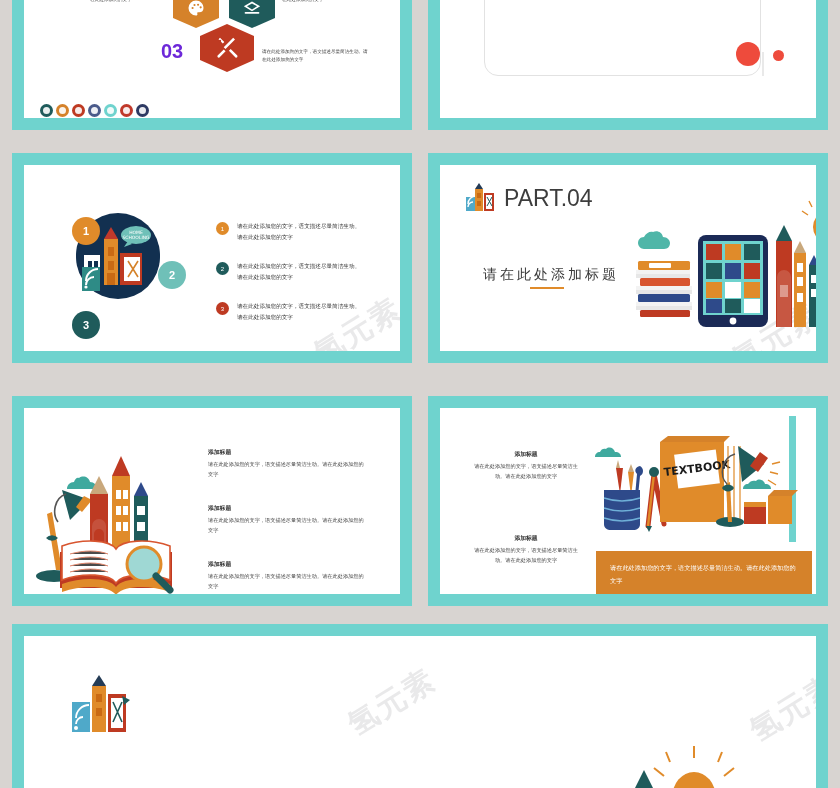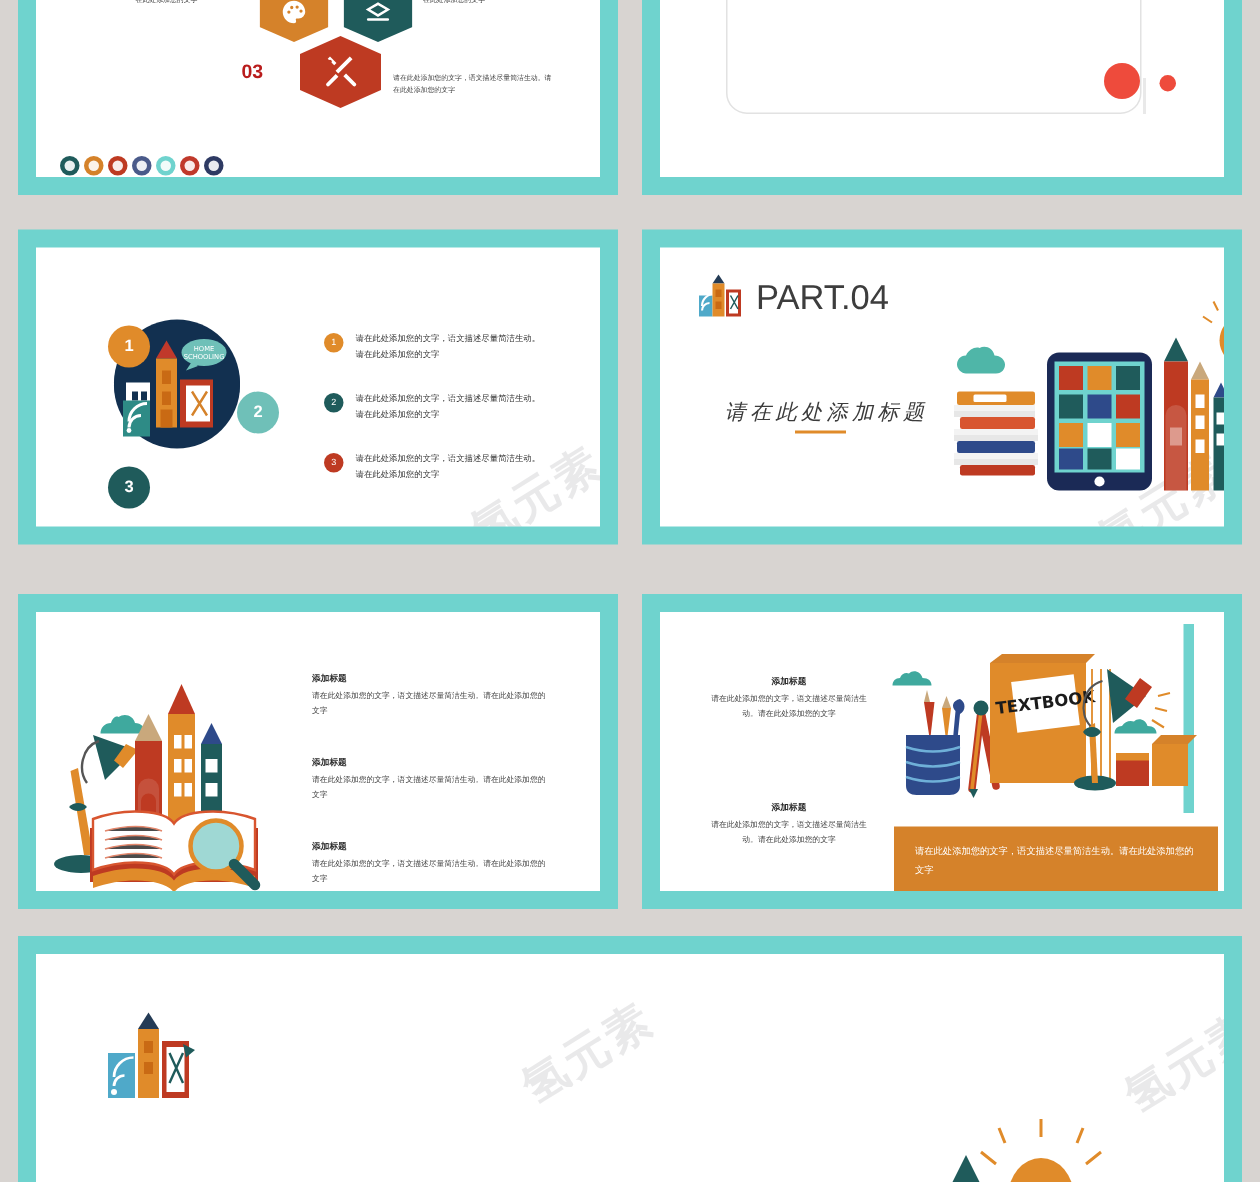--- a/index.html
+++ b/index.html
@@ -19,21 +19,21 @@
     position:absolute;color:rgba(120,120,125,.16);
     font-size:30px;font-weight:bold;letter-spacing:2px;
     transform:rotate(-32deg);pointer-events:none;user-select:none;
     font-family:"DejaVu Sans",sans-serif;white-space:nowrap;
   }
 
   
   .hex{position:absolute;width:46px;height:40px;
        clip-path:polygon(50% 0,100% 25%,100% 75%,50% 100%,0 75%,0 25%);
        display:flex;align-items:center;justify-content:center;color:#fff;font-size:19px;}
-  .hexnum{position:absolute;font-size:13px;font-weight:bold;color:#b91c1c;font-family:"Liberation Sans",sans-serif;}
+  .hexnum{position:absolute;font-size:20px;font-weight:bold;color:#6d28d9;font-family:"Liberation Sans",sans-serif;}
   .hextxt{position:absolute;font-size:4.6px;line-height:1.75;color:#3b3b3b;width:108px;}
   .hextxt.r{text-align:left;}
   .dotrow{position:absolute;display:flex;gap:3px;}
   .dotrow i{width:13px;height:13px;border-radius:50%;display:block;position:relative;}
   .dotrow i:after{content:"";position:absolute;inset:3px;border-radius:50%;background:#fff;opacity:.9;}
   .card{position:absolute;left:44px;top:-70px;right:55px;bottom:42px;
         background:#fff;border:1px solid #e2e2e2;border-radius:14px;
         padding:14px 22px;box-sizing:border-box;overflow:hidden;}
   .rdot{position:absolute;border-radius:50%;background:#ee4b3c;}
   .rstem{position:absolute;background:#e9e9e9;}
@@ -198,21 +198,21 @@
         <rect x="11" y="6" width="8" height="22" fill="#E08B2A"></rect>
         <rect x="13" y="10" width="4" height="5" fill="#C96A14"></rect>
         <rect x="13" y="18" width="4" height="5" fill="#C96A14"></rect>
         <path d="M20 10h10v18H20z" fill="#BE3A22"></path>
         <path d="M22 12h6v14h-6z" fill="#fff"></path>
         <path d="M23 14l5 9M28 14l-5 9" stroke="#1F5B5B" stroke-width="1"></path>
       </svg>
 
       <div class="parttitle" style="left:64px;top:20px;">PART.04</div>
 
-      <div class="maintitle" style="left:43px;top:101px;font-style:italic;">请在此处添加标题</div>
+      <div class="maintitle" style="left:43px;top:101px;">请在此处添加标题</div>
       <div class="tul" style="left:90px;top:122px;width:34px;"></div>
 
       <svg width="220" height="130" style="position:absolute;left:196px;top:42px;" viewBox="0 0 220 130">
 
         <path d="M8 30c-4 0-6 3-6 6s3 6 6 6h20c4 0 6-3 6-6s-3-6-7-6c-1-5-6-7-10-5-3-1-7 1-9 5z" fill="#4FB6A8"></path>
 
         <g>
           <rect x="2" y="54" width="52" height="9" rx="1.5" fill="#E08B2A"></rect>
           <rect x="13" y="56" width="22" height="5" rx="1" fill="#fff"></rect>
           <rect x="0" y="63" width="54" height="4" fill="#f3f3f3"></rect>

